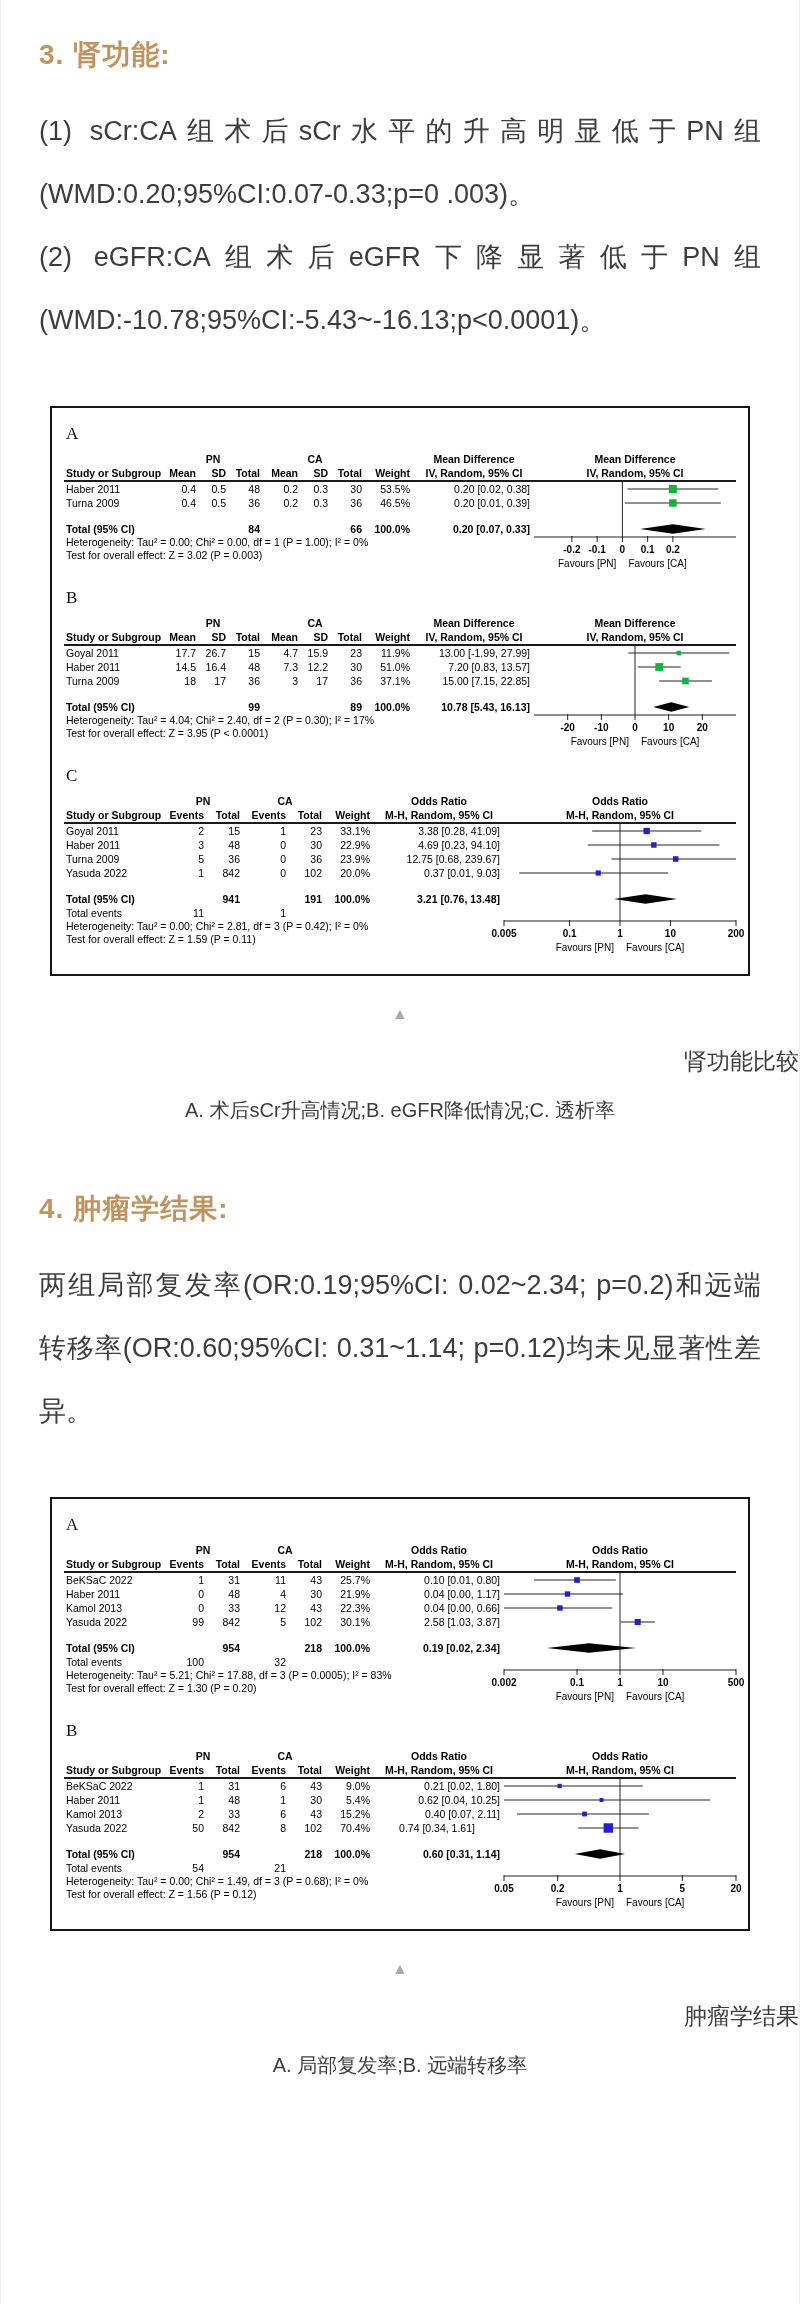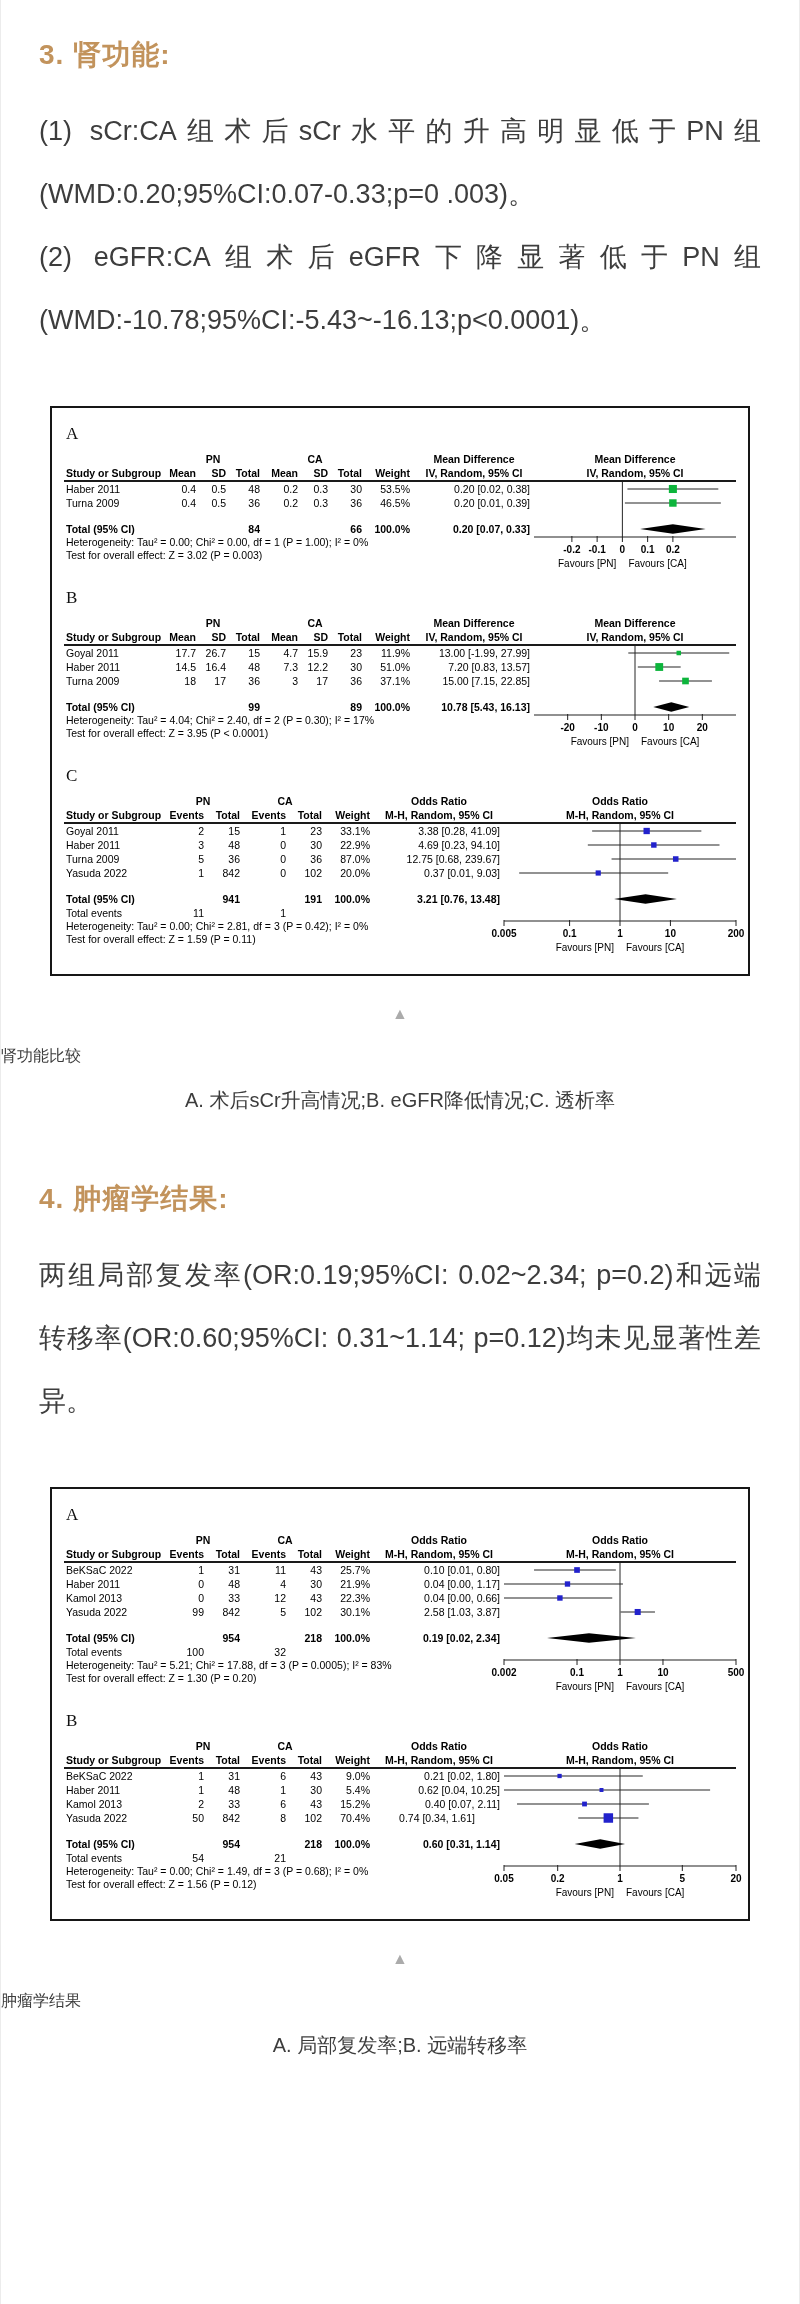--- a/index.html
+++ b/index.html
@@ -25,21 +25,21 @@
   .r { text-align:right; padding-right:4px; }
   .ctr { text-align:center; }
   .b { font-weight:bold; }
   .hwrap { border-bottom:2px solid #1a1a1a; }
   .pfoot { display:flex; align-items:flex-start; }
   .ftext { font-size:10.5px; line-height:13px; color:#000; padding-left:2px; }
   svg { display:block; }
   .rowsvg { flex:0 0 auto; }
 
   .tri { text-align:center; color:#ababab; font-size:16px; margin-top:30px; line-height:1; }
-  .fig-caption { text-align:left; color:#3d3d3d; font-size:16px; margin-top:24px; }
+  .fig-caption { text-align:right; color:#3d3d3d; font-size:23px; margin-top:24px; }
   .fig-subcaption { text-align:center; color:#3d3d3d; font-size:20px; margin-top:20px; }
 </style>
 </head>
 <body>
 
 <div class="page">
   <div class="content">
     <h2 class="sec" style="color: rgb(194, 147, 92);">3. 肾功能:</h2>
     <p class="bodytext">(1) sCr:CA组术后sCr水平的升高明显低于PN组(WMD:0.20;95%CI:0.07-0.33;p=0 .003)。</p>
     <p class="bodytext">(2) eGFR:CA组术后eGFR下降显著低于PN组(WMD:-10.78;95%CI:-5.43~-16.13;p&lt;0.0001)。</p>
@@ -309,21 +309,21 @@
             <line x1="83.82329167308639" y1="7" x2="215.49300823933862" y2="7" stroke="#262626" stroke-width="1.1"></line>
             <rect x="147.1120541471255" y="4.27675" width="5.4465" height="5.4465" fill="#2222cc"></rect>
           </svg>
         </div>
         <div class="prow ">
           <span class="c l" style="width: 98px;">Turna 2009</span>
           <span class="c r" style="width: 46px;">5</span>
           <span class="c r" style="width: 36px;">36</span>
           <span class="c r" style="width: 46px;">0</span>
           <span class="c r" style="width: 36px;">36</span>
-          <span class="c r" style="width: 48px;">87.0%</span>
+          <span class="c r" style="width: 48px;">23.9%</span>
           <span class="c r" style="width: 130px;">12.75 [0.68, 239.67]</span>
           <svg width="232" height="14" style="overflow:visible" class="rowsvg">
             <line x1="116" y1="0" x2="116" y2="14" stroke="#262626" stroke-width="1"></line>
             <line x1="107.55640466978345" y1="7" x2="232" y2="7" stroke="#262626" stroke-width="1.1"></line>
             <rect x="168.96545805681308" y="4.23425" width="5.531499999999999" height="5.531499999999999" fill="#2222cc"></rect>
           </svg>
         </div>
         <div class="prow ">
           <span class="c l" style="width: 98px;">Yasuda 2022</span>
           <span class="c r" style="width: 46px;">1</span>

